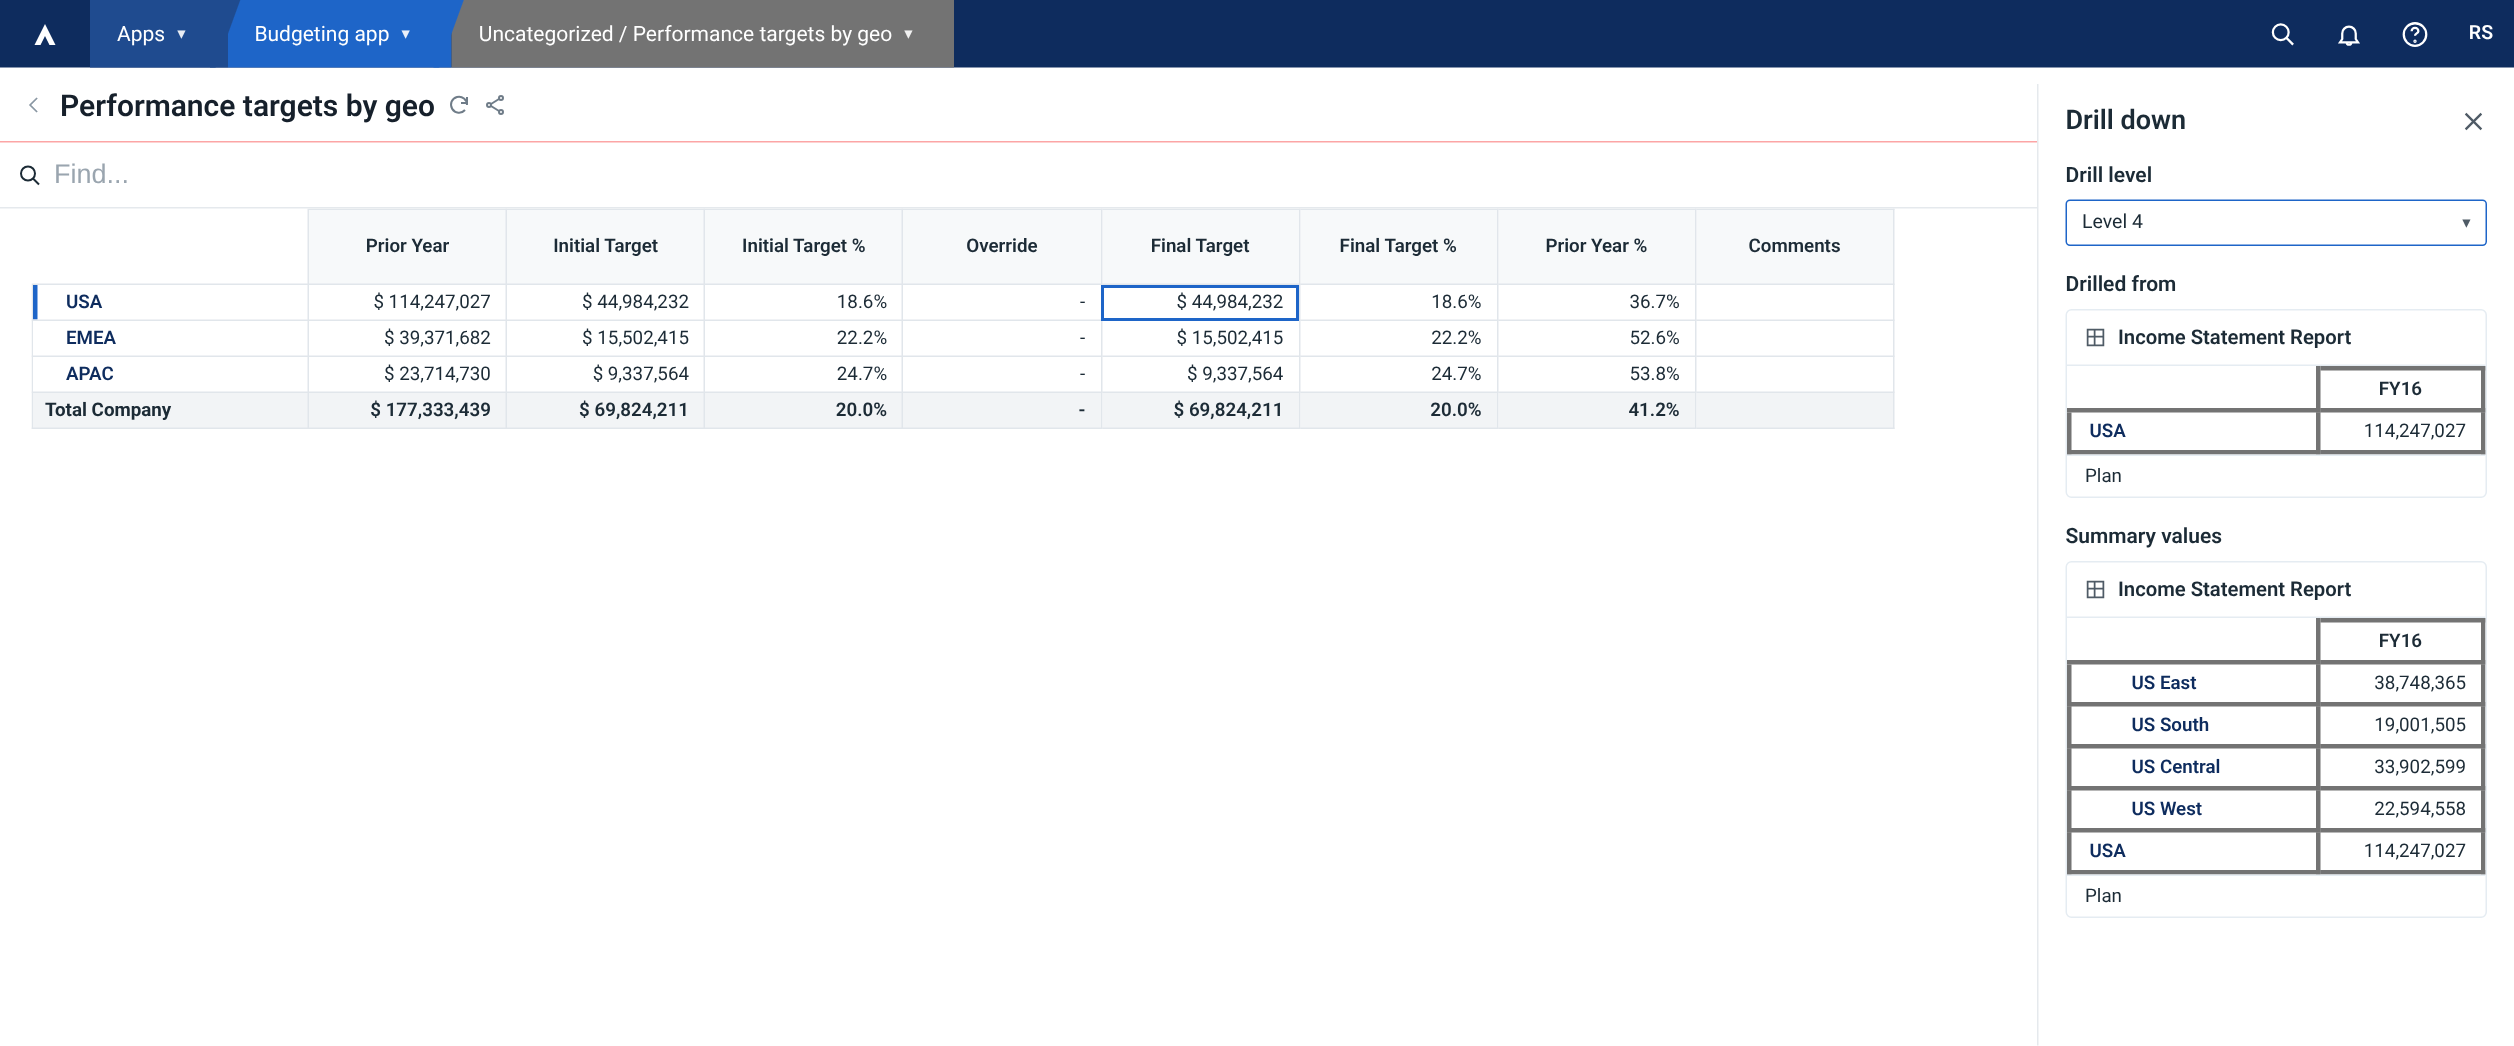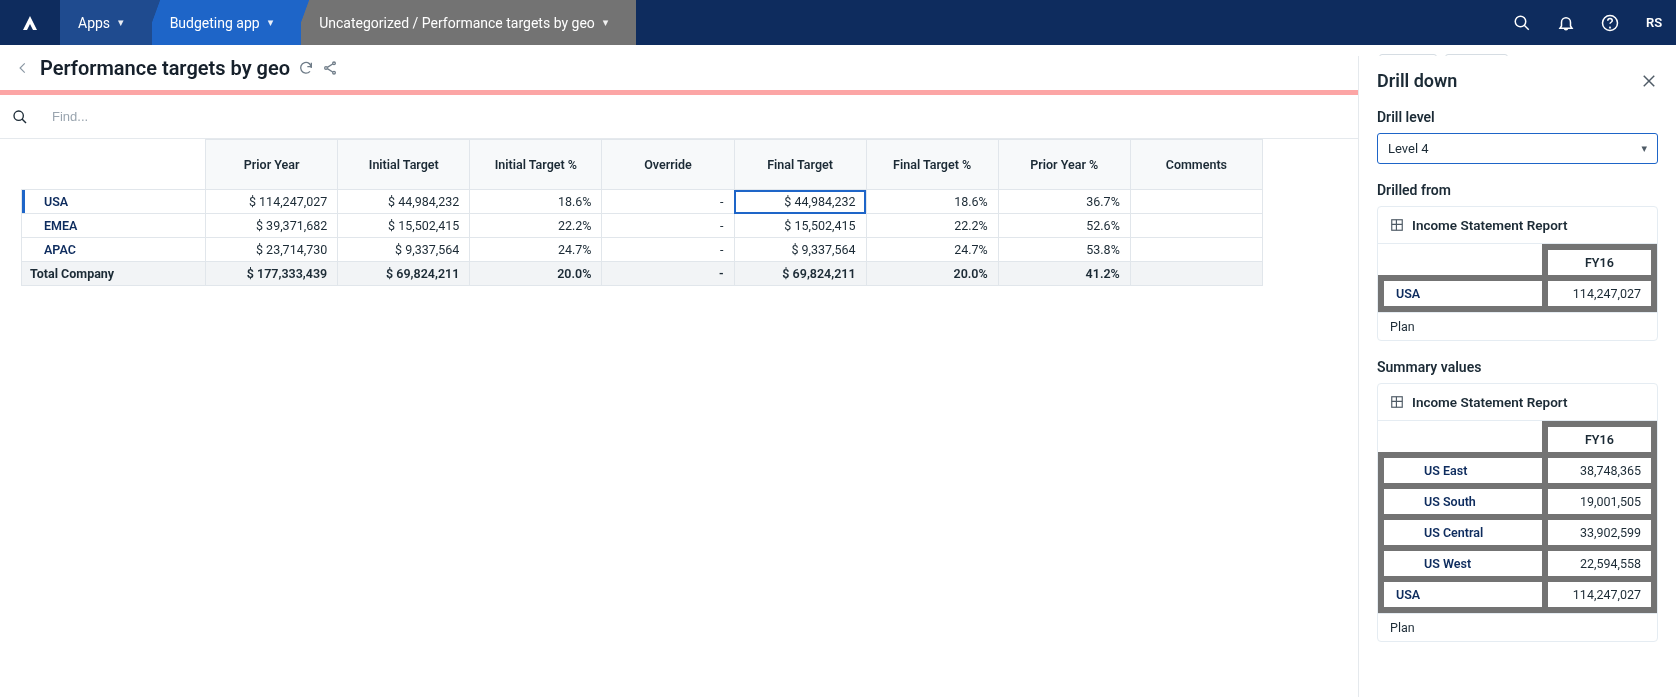--- a/index.html
+++ b/index.html
@@ -47,42 +47,42 @@
   }
   .nav-tab.apps::after{ background: linear-gradient(110deg,#1f4b8f 49%, transparent 51%);}
   .nav-tab.app-sel::after{ background: linear-gradient(110deg,#1e65c8 49%, transparent 51%);}
   .topnav .spacer{flex:1;}
   .topnav .top-icon{
     width:44px; display:flex; align-items:center; justify-content:center; cursor:pointer;
   }
   .topnav .avatar{ width:44px; display:flex; align-items:center; justify-content:center; font-weight:600;}
   
   .toolbar{
-    height:50px; border-bottom:5px solid #fca5a5;
+    height:50px; border-bottom:1px solid #fca5a5;
     display:flex; align-items:center; padding:0 16px;
   }
   .toolbar .back{ color:#8a97a3; margin-right:10px; cursor:pointer;}
   .toolbar .title{ font-size:20px; font-weight:600; color:#16202b; display:flex; align-items:center;}
   .toolbar .title .t-icon{ margin-left:8px; color:#6f7c88; font-size:15px;}
   .toolbar .grow{flex:1;}
   .toolbar .pill{
     border:1px solid #d6dde3; border-radius:3px; padding:5px 10px; margin-left:8px;
     display:flex; align-items:center; font-size:13px; color:#1c2b36; cursor:pointer;
   }
   .toolbar .pill .chev{ margin-left:6px; font-size:10px; color:#6f7c88;}
   .toolbar .sep{ width:1px; height:24px; background:#e1e6eb; margin:0 12px;}
   .toolbar .tb-icon{ color:#4f5b66; margin:0 8px; cursor:pointer;}
   
   .searchrow{
     height:44px; border-bottom:1px solid #e5e9ed;
     display:flex; align-items:center; padding:0 12px;
   }
   .searchrow .search-icon{ color:#1c2b36; margin-right:8px;}
   .searchrow input{
-    border:none; outline:none; font-size:13px; flex:0 0 200px; color:#1c2b36;margin-left:16px;
+    border:none; outline:none; font-size:18px; flex:0 0 200px; color:#1c2b36;
   }
   .searchrow input::placeholder{ color:#9aa5af;}
   .searchrow .grow{flex:1;}
   .searchrow .row-icon{ color:#6f7c88; margin:0 12px; cursor:pointer;}
   .searchrow .row-icon.blue{ color:#1e65c8;}
   
   .grid-wrap{ display:flex; height:calc(697px - 45px - 50px - 44px);padding-left:21px;}
   .grid{ flex:1; overflow:auto; position:relative;}
   table.sheet{ border-collapse:collapse; width:1242px; table-layout:fixed;}
   table.sheet th, table.sheet td{
@@ -122,21 +122,21 @@
   .panel .card{
     border:1px solid #e5ecf2; border-radius:4px; margin-bottom:14px; overflow:hidden;
   }
   .panel .card .card-title{
     display:flex; align-items:center; padding:10px 12px; font-size:13.5px; font-weight:600;
     border-bottom:1px solid #e5ecf2;
   }
   .panel .card .card-title .ic{ margin-right:8px; color:#4f5b66;}
   .panel table.mini{ width:100%; border-collapse:collapse; font-size:12.5px;}
   .panel table.mini th, .panel table.mini td{
-    border:6px solid #737373; padding:5px 10px; text-align:right;
+    border:3px solid #737373; padding:5px 10px; text-align:right;
   }
   .panel table.mini th{ font-weight:600; text-align:center; background:#fff;}
   .panel table.mini td.lbl{ text-align:left; font-weight:600; color:#0e2c5e; padding-left:40px;}
   .panel table.mini td.lbl.tot{ padding-left:12px;}
   .panel .footer{ padding:6px 12px; font-size:12.5px; color:#1c2b36; border-top:1px solid #e5ecf2;}
   svg{display:block;}
 </style>
 </head>
 <body>
 

